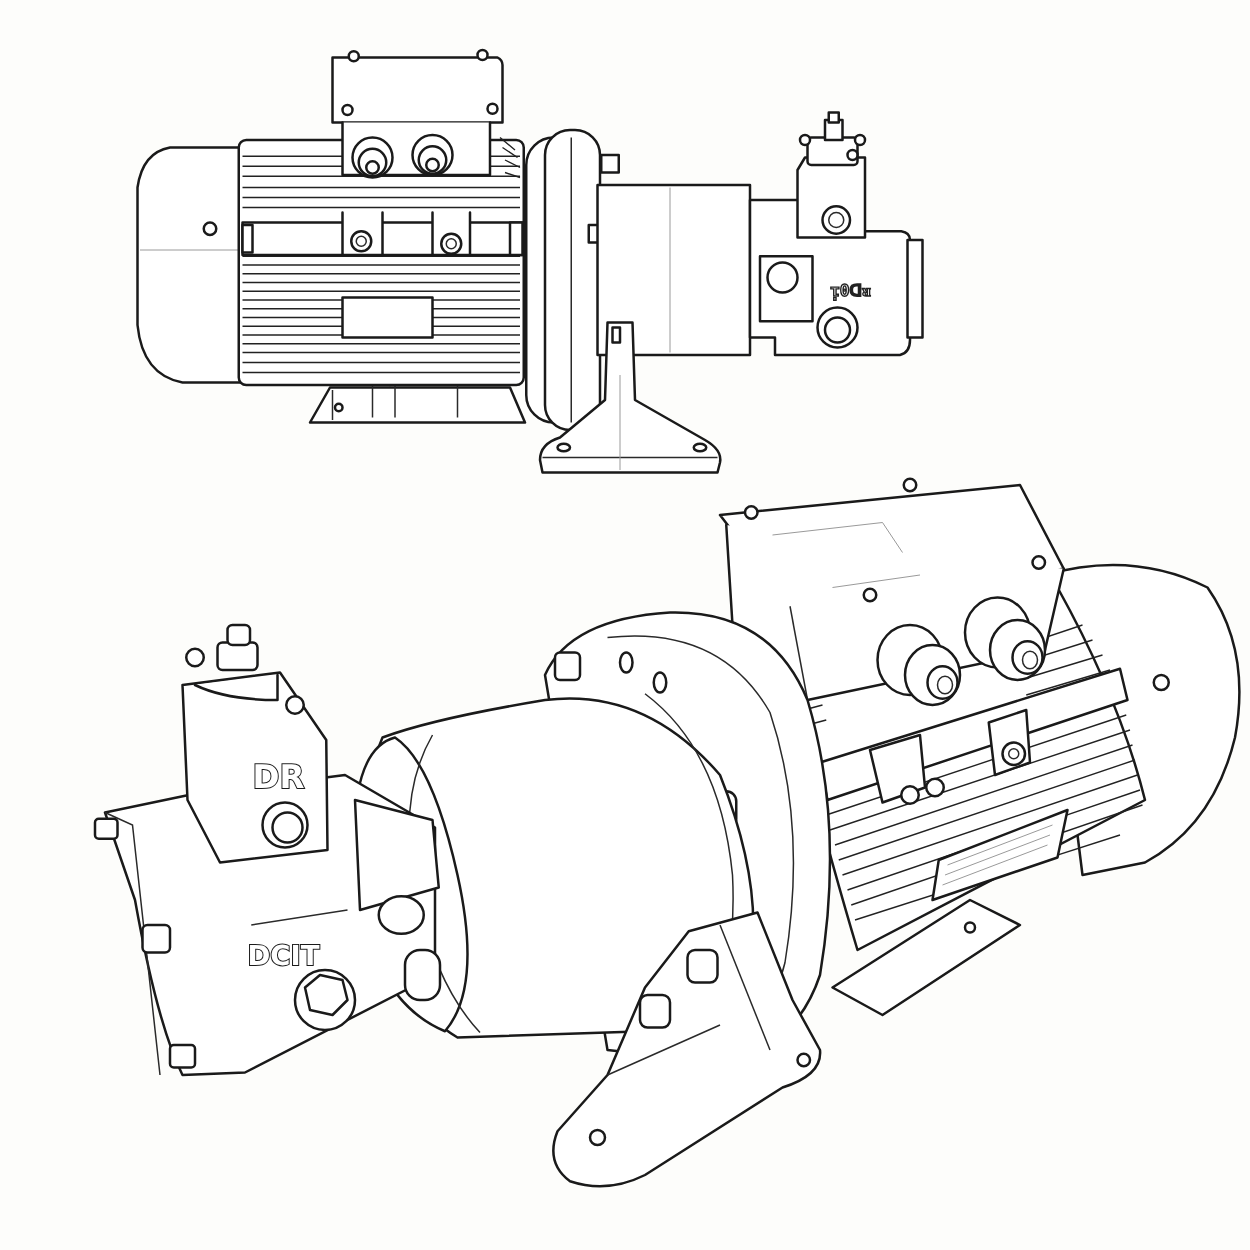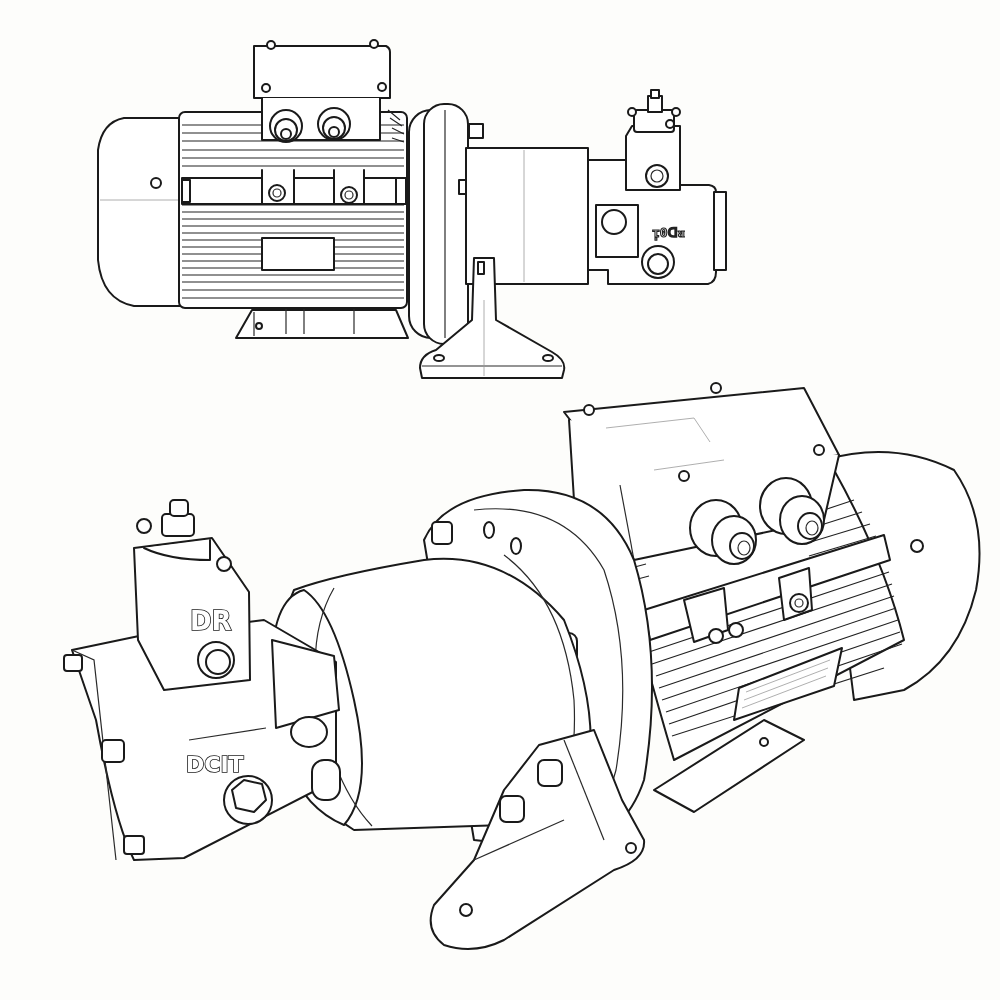--- a/index.html
+++ b/index.html
@@ -1,17 +1,17 @@
 <!DOCTYPE html>
 <html><head>
 <meta charset="utf-8">
 <style>
   html,body{margin:0;padding:0;background:#fdfdfb;}
   body{width:1000px;height:1000px;overflow:hidden;font-family:"DejaVu Sans",sans-serif;}
-  #canvas{position:absolute;left:4px;top:0;width:892px;height:1000px;}
+  #canvas{position:absolute;left:16px;top:0;width:892px;height:1000px;}
   svg{display:block;}
   .ln{fill:#ffffff;stroke:#1a1a1a;stroke-width:2;stroke-linejoin:round;stroke-linecap:round;}
   .thin{fill:none;stroke:#2a2a2a;stroke-width:1.2;}
   .hair{fill:none;stroke:#9a9a9a;stroke-width:0.8;}
   .fin{fill:none;stroke:#222;stroke-width:1.1;}
   .lbl{font-family:"DejaVu Sans",sans-serif;font-weight:bold;fill:#fff;stroke:#1a1a1a;stroke-width:1.6;paint-order:stroke;}
   .lbl-small{font-family:"DejaVu Sans Mono",monospace;font-weight:bold;fill:#fff;stroke:#222;stroke-width:1.1;}
 </style>
 </head>
 <body>

